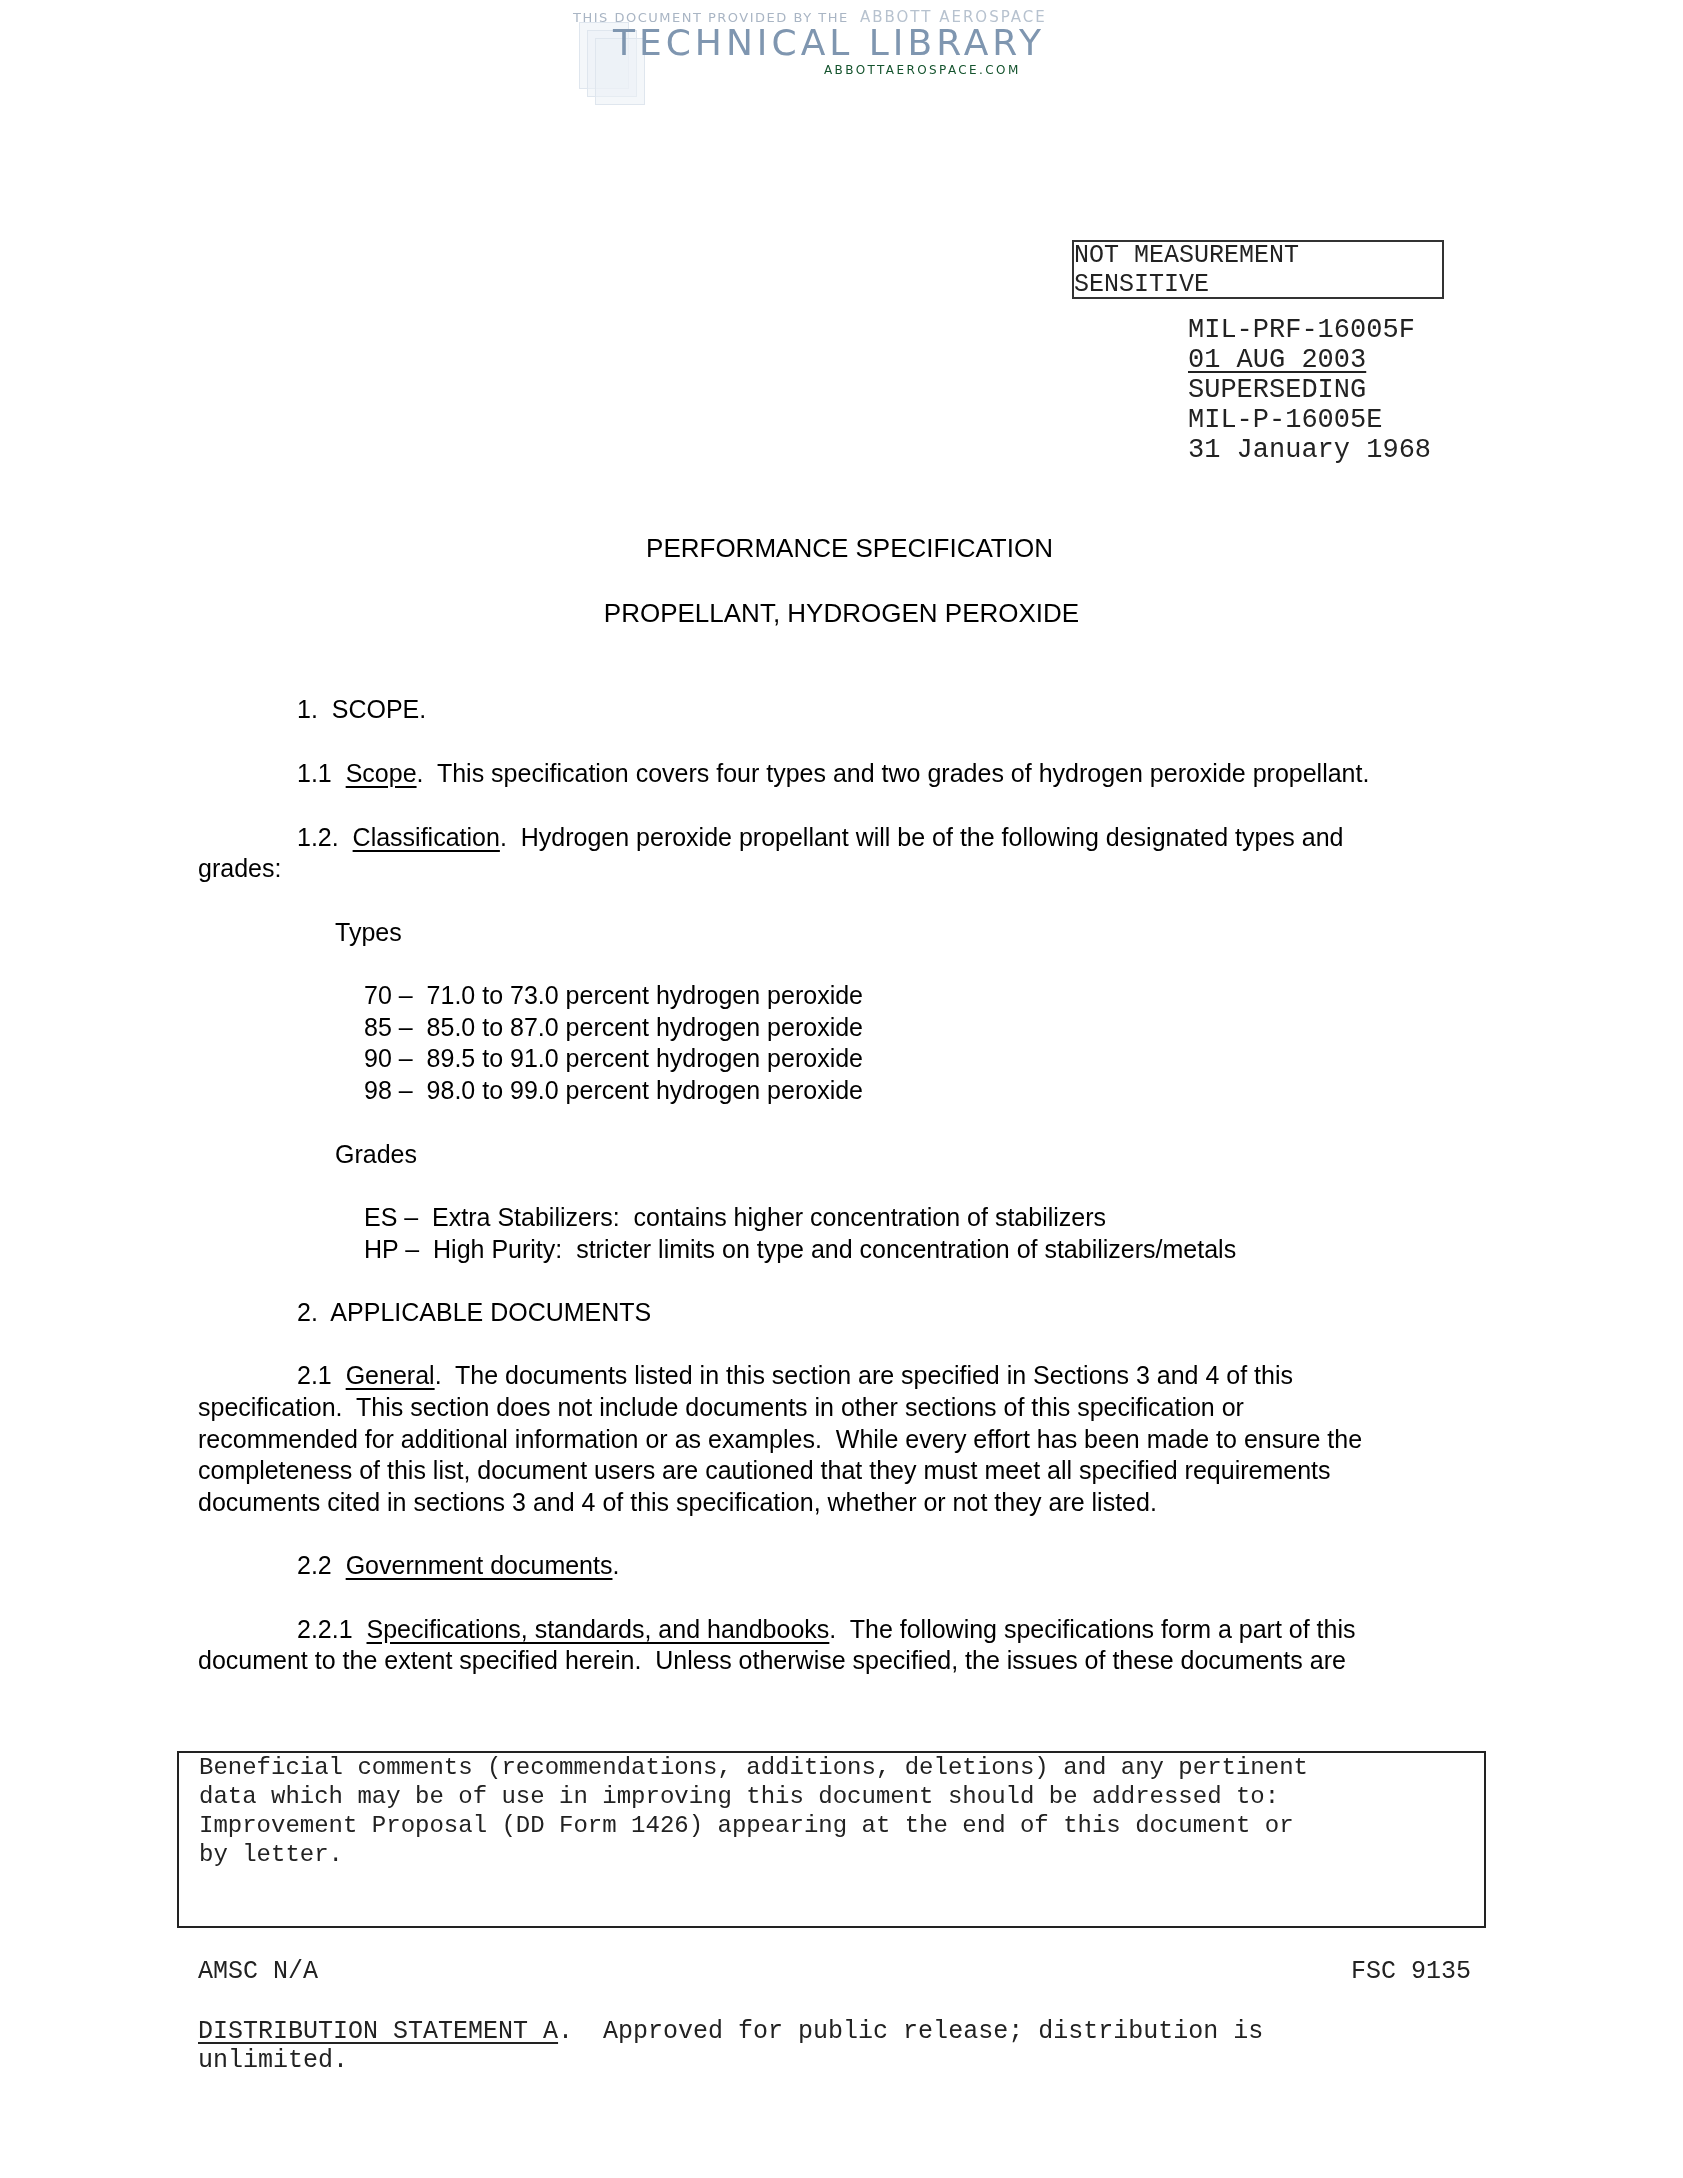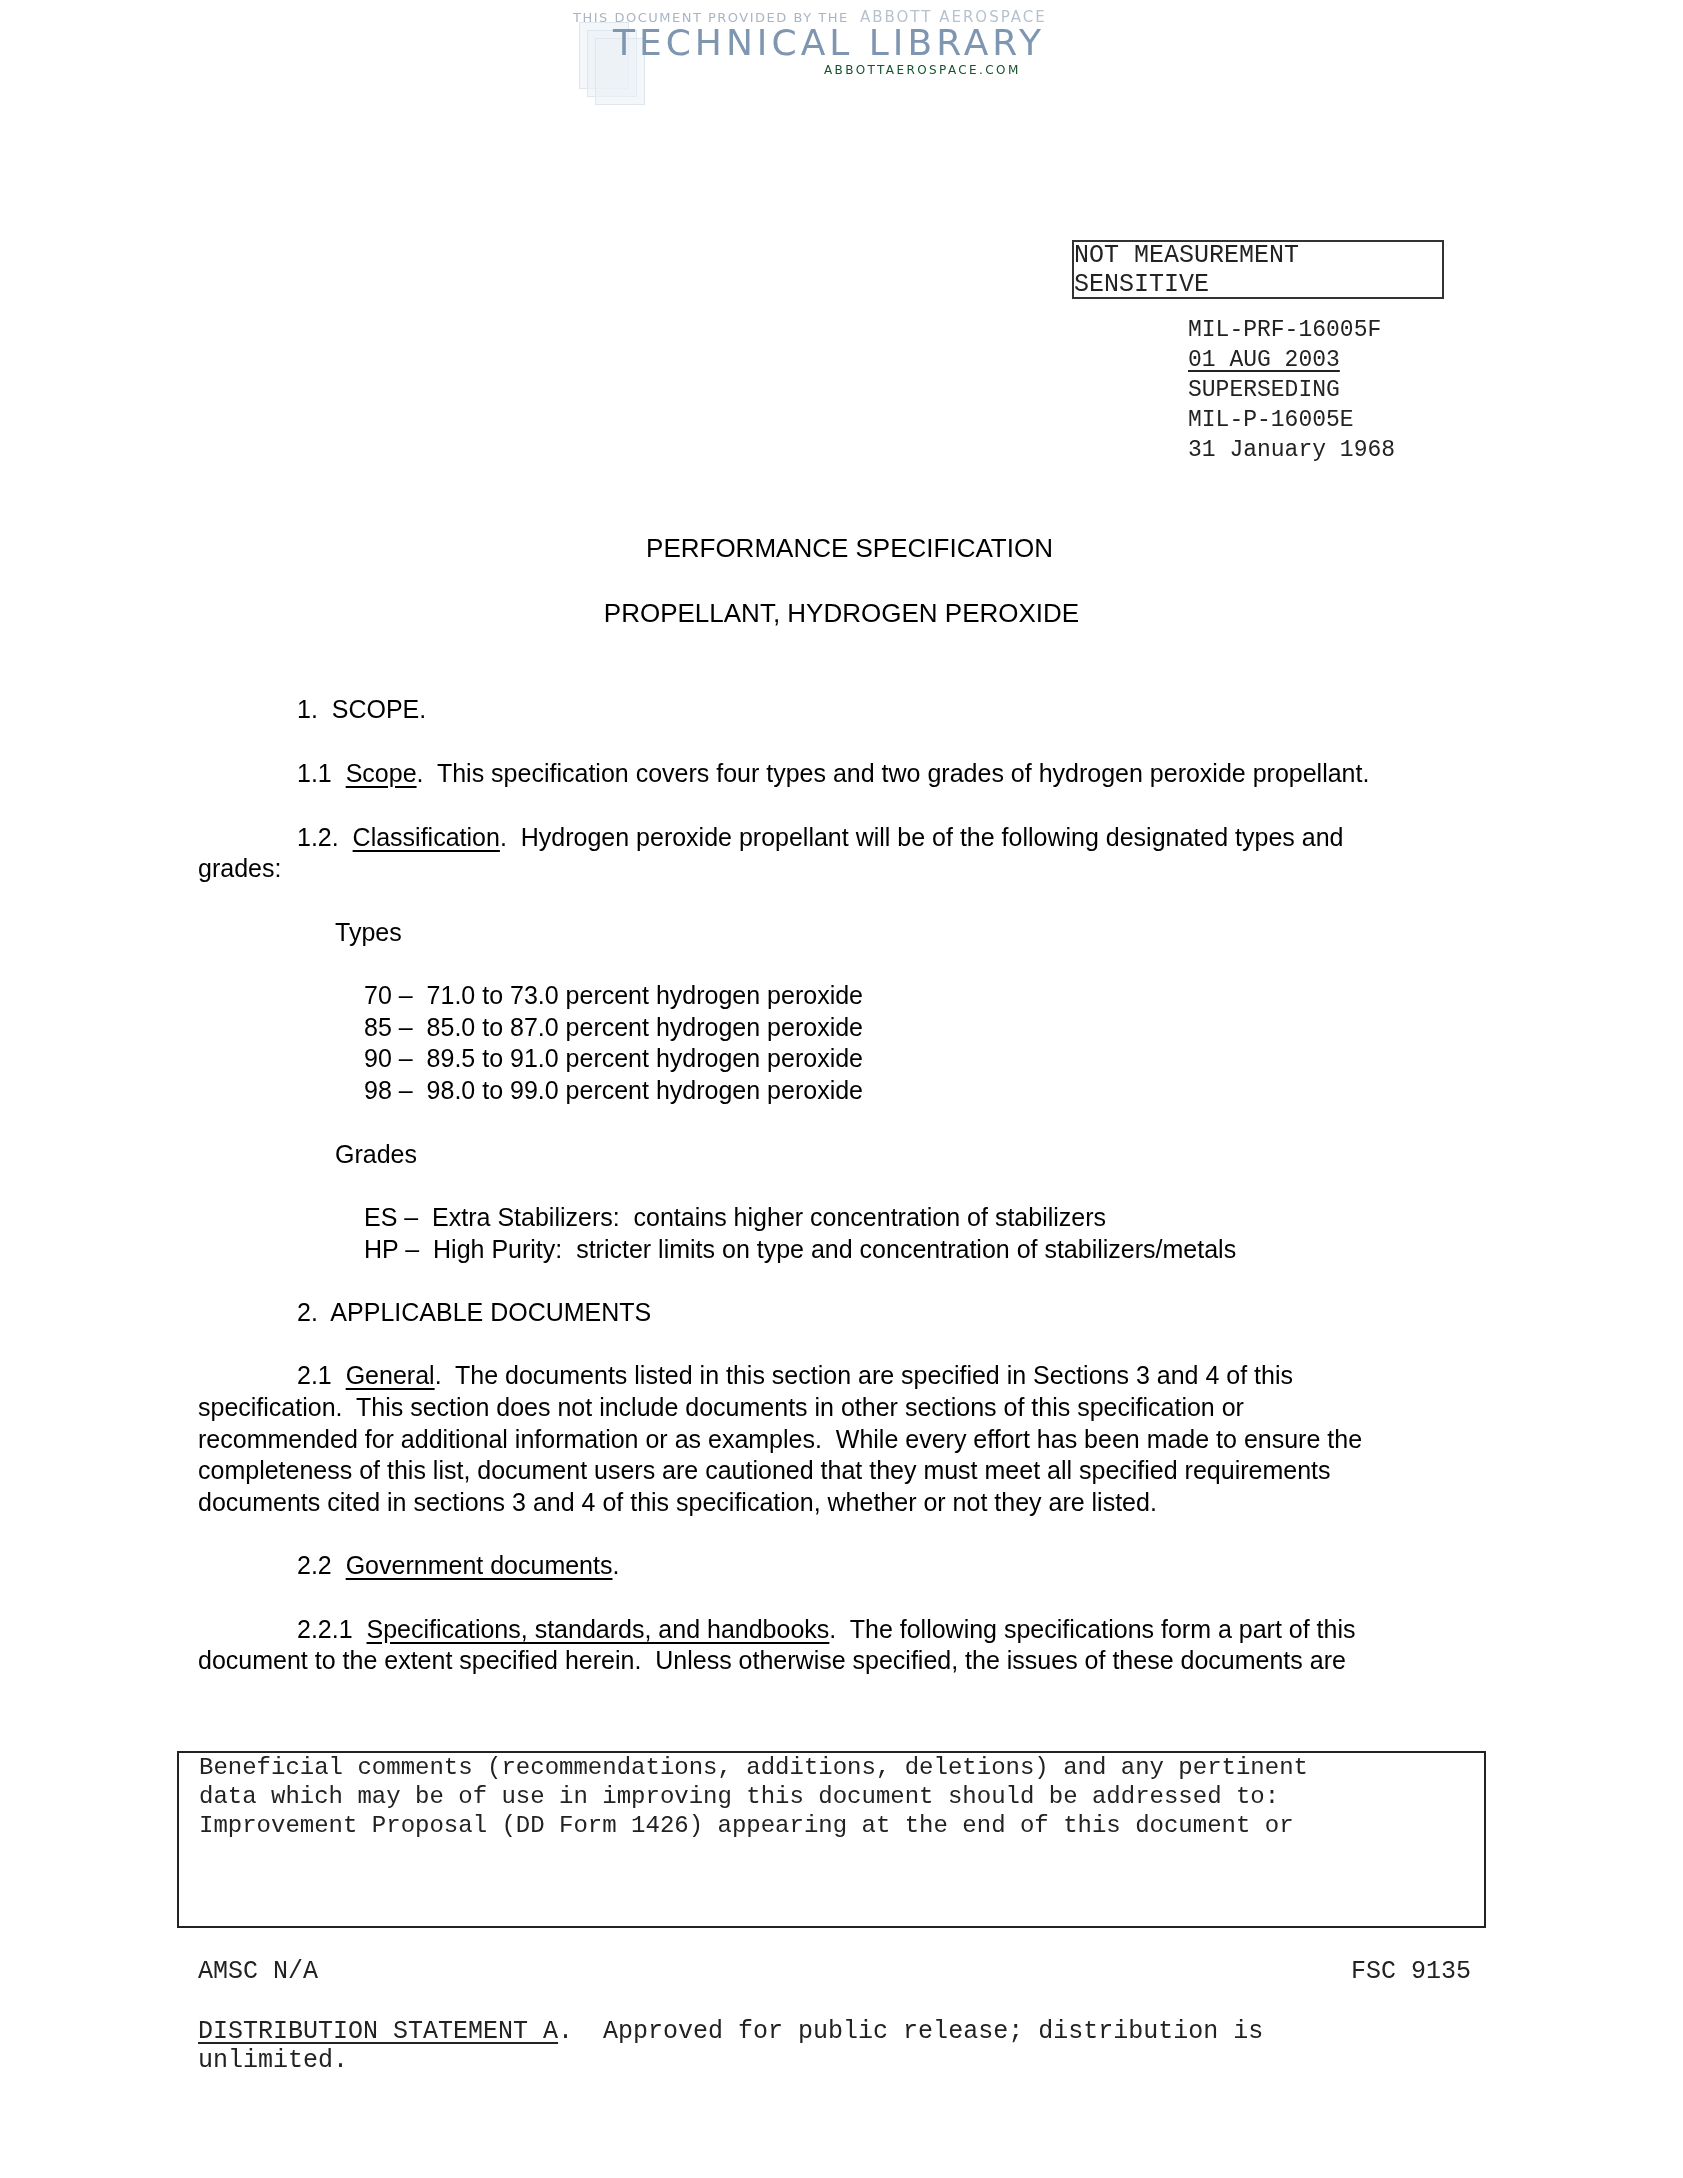--- a/index.html
+++ b/index.html
@@ -16,21 +16,21 @@
   #logo .pages .p2 { left: 8px; top: 8px; }
   #logo .pages .p3 { left: 16px; top: 16px; }
   #logo .line1 { position: absolute; left: 4px; top: 4px; font-family: "DejaVu Sans", sans-serif; font-size: 13px; letter-spacing: 1.5px; color: #a9b5c4; white-space: nowrap; }
   #logo .line1 .brand { color: #b7c2cf; font-size: 15px; letter-spacing: 2px; }
   #logo .line2 { position: absolute; left: 44px; top: 18px; font-family: "DejaVu Sans", sans-serif; font-size: 36px; letter-spacing: 4px; color: #7f96b0; white-space: nowrap; }
   #logo .line3 { position: absolute; left: 255px; top: 59px; font-family: "DejaVu Sans", sans-serif; font-size: 12px; letter-spacing: 2.4px; color: #14532d; white-space: nowrap; }
 
   
   #measure-box { position: absolute; left: 1072px; top: 240px; width: 372px; height: 59px; border: 2px solid #333; box-sizing: border-box; display: flex; align-items: center; justify-content: center; font-size: 25px; color: #222; }
 
-  #doc-id { position: absolute; left: 1188px; top: 315px; font-size: 23px; line-height: 30px; color: #222; }
+  #doc-id { position: absolute; left: 1188px; top: 315px; font-size: 27px; line-height: 30px; color: #222; }
   #doc-id div { white-space: pre; }
   #doc-id .ul { text-decoration: underline; text-underline-offset: 4px; }
 
   .title { position: absolute; left: 0; width: 1683px; text-align: center; font-size: 26px; }
   .body { font-size: 25px; line-height: 32px; }
   .u { text-decoration: underline; text-underline-offset: 4px; }
 
   #comments-box { position: absolute; left: 177px; top: 1751px; width: 1309px; height: 177px; border: 2px solid #222; box-sizing: border-box; padding: 0 0 12px 20px; font-size: 24px; line-height: 29px; color: #222; overflow: hidden; }
   #comments-box div { white-space: pre; }
 
@@ -102,20 +102,21 @@
 
 <div>
   <div class="abs sans body" style="left: 297px; top: 1613px;"><span>2.2.1</span>&nbsp;&nbsp;<span class="u">Specifications, standards, and handbooks</span><span>.  The following specifications form a part of this</span></div>
   <div class="abs sans body" style="left: 198px; top: 1644px;">document to the extent specified herein.  Unless otherwise specified, the issues of these documents are</div>
 </div>
 
 <div id="comments-box" class="mono">
   <div>Beneficial comments (recommendations, additions, deletions) and any pertinent</div>
   <div>data which may be of use in improving this document should be addressed to:</div>
   <div>Improvement Proposal (DD Form 1426) appearing at the end of this document or</div>
+  <div>by letter.</div>
 </div>
 
 <div class="foot mono" style="left: 198px; top: 1957px;">AMSC N/A</div>
 <div class="foot mono" style="left: 1351px; top: 1957px;">FSC 9135</div>
 
 <div class="foot mono" style="left: 198px; top: 2017px; white-space: pre;"><span class="u">DISTRIBUTION STATEMENT A</span><span>.  Approved for public release; distribution is</span></div>
 <div class="foot mono" style="left: 198px; top: 2046px;">unlimited.</div>
 
 
 </body></html>

